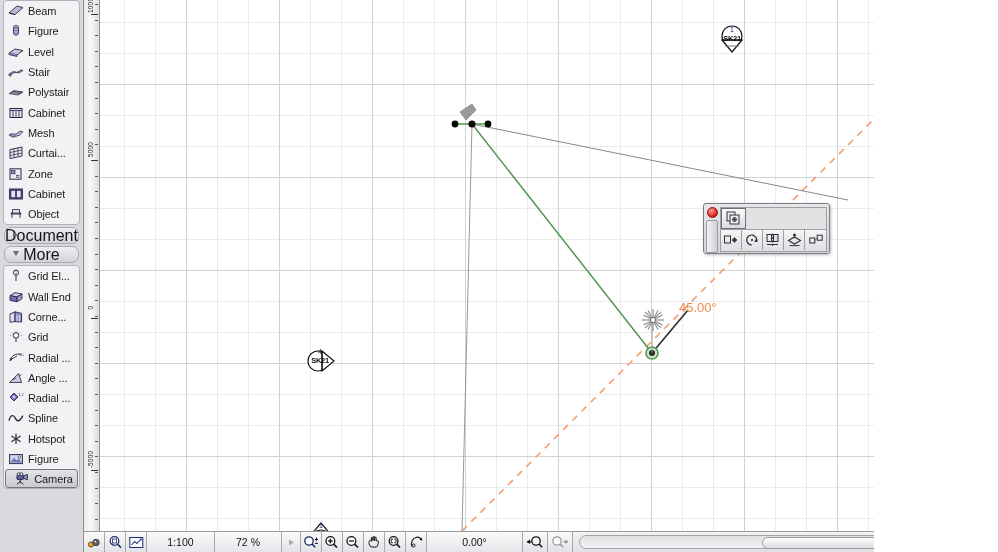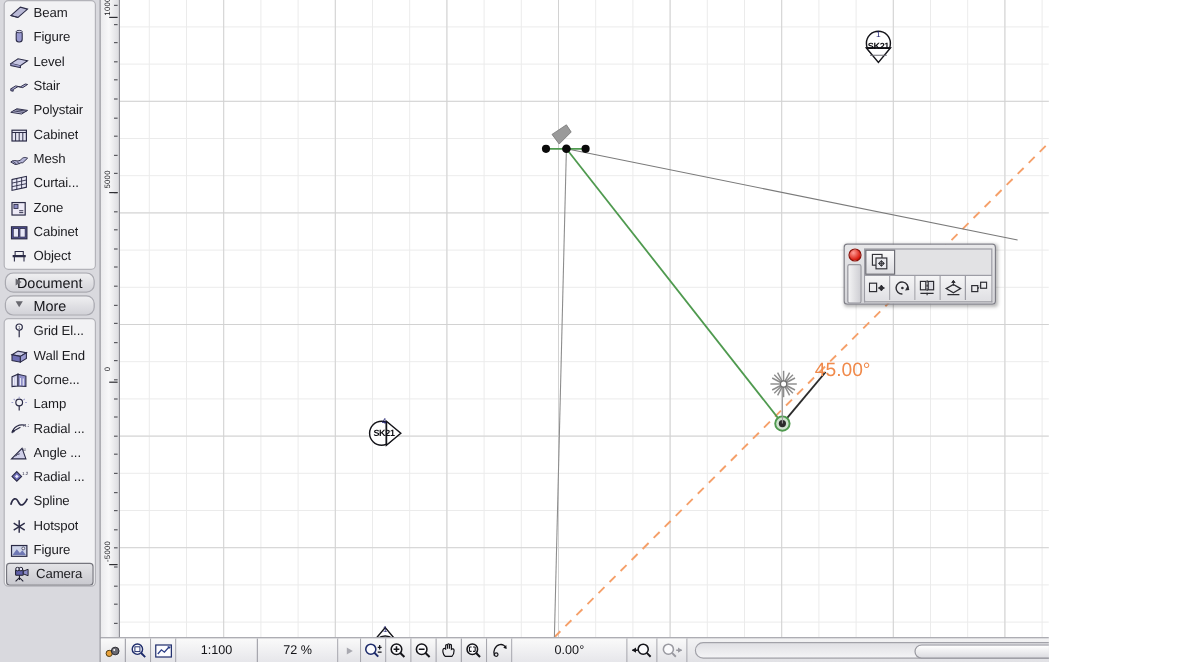--- a/index.html
+++ b/index.html
@@ -38,20 +38,21 @@
     padding-left: 3px;
     box-sizing: border-box;
     cursor: default;
   }
   .tool-row.selected {
     background: linear-gradient(#e3e3e6, #c9c9cf);
     border: 1px solid #75757d;
     border-radius: 3px;
     margin: 0 1px;
     height: 19px;
+    justify-content: center;
   }
   .tool-ico {
     width: 18px; height: 16px;
     flex: 0 0 18px;
     display: flex; align-items: center; justify-content: center;
     margin-right: 3px;
   }
   .tool-ico svg { display: block; }
   .tool-label {
     font-size: 11px;
@@ -81,21 +82,21 @@
     border-left: 5px solid #68686f;
     border-top: 3.5px solid transparent;
     border-bottom: 3.5px solid transparent;
   }
   .tri-down {
     border-top: 5px solid #68686f;
     border-left: 3.5px solid transparent;
     border-right: 3.5px solid transparent;
   }
   .section-bar span {
-    font-size: 12px; color: #15151a;
+    font-size: 16px; color: #15151a;
   }
 
   
   #ruler-v {
     position: absolute; left: 84px; top: 0;
     width: 16px; height: 531px;
     background: linear-gradient(to right,#ebebed,#f8f8f9 45%,#dcdce0);
     border-right: 1px solid #8f8f96;
     box-sizing: border-box;
     overflow: hidden;
@@ -134,21 +135,21 @@
       linear-gradient(to bottom, #d2d2d2 1px, transparent 1px),
       linear-gradient(to right, #ebebeb 1px, transparent 1px),
       linear-gradient(to bottom, #ebebeb 1px, transparent 1px);
     background-size: 93px 93px, 93px 93px, 31px 31px, 31px 31px;
     background-position: -7px -9px, -7px -9px, -7px -9px, -7px -9px;
   }
   #vec { position: absolute; inset: 0; }
 
   .ang-label {
     position: absolute;
-    font-size: 16px;
+    font-size: 13px;
     color: #f08a4b;
     white-space: nowrap;
   }
 
   
   .marker {
     position: absolute;
     width: 30px; height: 30px;
   }
   .marker .mtxt-num {
@@ -454,21 +455,21 @@
               <line x1="8" y1="8.2" x2="8" y2="12" stroke="#2b2b46" stroke-width="1"></line>
               <g stroke="#9d9dcc" stroke-width="0.9">
                 <line x1="8" y1="0.6" x2="8" y2="2"></line>
                 <line x1="3.4" y1="2.4" x2="4.4" y2="3.4"></line>
                 <line x1="12.6" y1="2.4" x2="11.6" y2="3.4"></line>
                 <line x1="1.6" y1="5.4" x2="3" y2="5.4"></line>
                 <line x1="14.4" y1="5.4" x2="13" y2="5.4"></line>
               </g>
             </svg>
           </span>
-          <span class="tool-label">Lamp</span>
+          <span class="tool-label">Grid</span>
         </div>
         <div class="tool-row">
           <span class="tool-ico">
             <svg width="16" height="14" viewBox="0 0 16 14">
               <path d="M2 10 C3 4.6 8 2 13.2 3.4" fill="none" stroke="#2b2b46" stroke-width="1"></path>
               <line x1="3" y1="8.4" x2="9" y2="5" stroke="#2b2b46" stroke-width="0.9"></line>
               <circle cx="3" cy="8.4" r="1.1" fill="#2b2b46"></circle>
               <text x="11" y="4.6" font-size="3.6" fill="#2b2b46" font-family="Liberation Sans">r1.2</text>
             </svg>
           </span>

